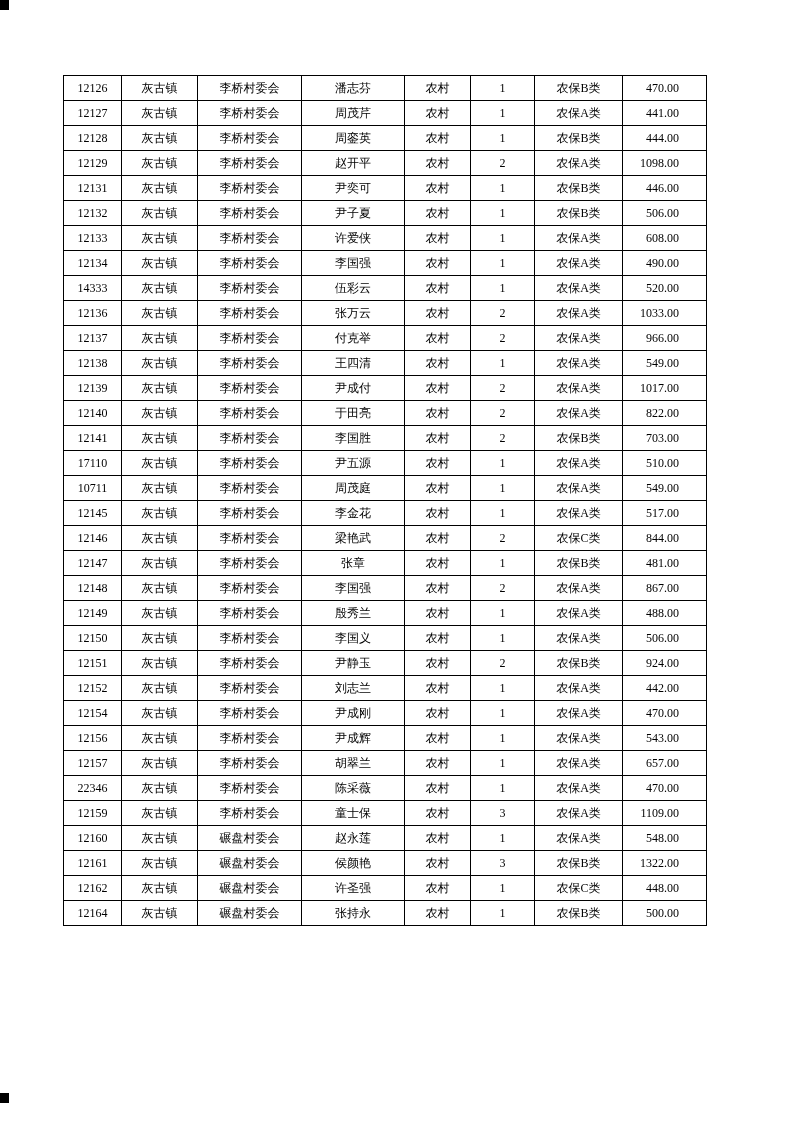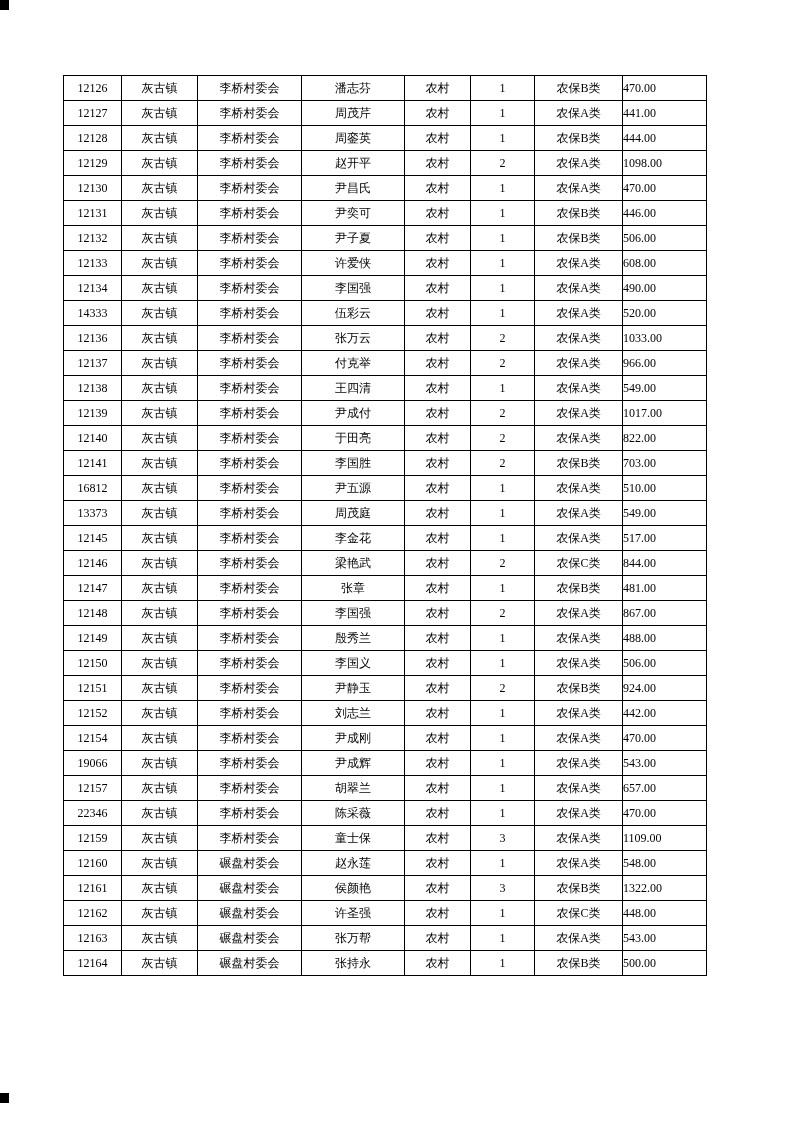--- a/index.html
+++ b/index.html
@@ -34,21 +34,21 @@
     border: 1px solid #000000;
     height: 24px;
     font-size: 12px;
     line-height: 24px;
     text-align: center;
     padding: 0;
     overflow: hidden;
     white-space: nowrap;
   }
   table.records td.amount {
-    text-align: left;
+    text-align: right;
     padding-right: 27px;
   }
   col.c-id       { width: 58px; }
   col.c-town     { width: 76px; }
   col.c-village  { width: 104px; }
   col.c-name     { width: 103px; }
   col.c-type     { width: 66px; }
   col.c-count    { width: 64px; }
   col.c-category { width: 88px; }
   col.c-amount   { width: 84px; }
@@ -105,30 +105,20 @@
         <td>12129</td>
         <td>灰古镇</td>
         <td>李桥村委会</td>
         <td>赵开平</td>
         <td>农村</td>
         <td>2</td>
         <td>农保A类</td>
         <td class="amount">1098.00</td>
       </tr>
       <tr>
-        <td>12130</td>
-        <td>灰古镇</td>
-        <td>李桥村委会</td>
-        <td>尹昌氏</td>
-        <td>农村</td>
-        <td>1</td>
-        <td>农保A类</td>
-        <td class="amount">470.00</td>
-      </tr>
-      <tr>
         <td>12131</td>
         <td>灰古镇</td>
         <td>李桥村委会</td>
         <td>尹奕可</td>
         <td>农村</td>
         <td>1</td>
         <td>农保B类</td>
         <td class="amount">446.00</td>
       </tr>
       <tr>
@@ -225,31 +215,31 @@
         <td>12141</td>
         <td>灰古镇</td>
         <td>李桥村委会</td>
         <td>李国胜</td>
         <td>农村</td>
         <td>2</td>
         <td>农保B类</td>
         <td class="amount">703.00</td>
       </tr>
       <tr>
-        <td>16812</td>
+        <td>17110</td>
         <td>灰古镇</td>
         <td>李桥村委会</td>
         <td>尹五源</td>
         <td>农村</td>
         <td>1</td>
         <td>农保A类</td>
         <td class="amount">510.00</td>
       </tr>
       <tr>
-        <td>13373</td>
+        <td>10711</td>
         <td>灰古镇</td>
         <td>李桥村委会</td>
         <td>周茂庭</td>
         <td>农村</td>
         <td>1</td>
         <td>农保A类</td>
         <td class="amount">549.00</td>
       </tr>
       <tr>
         <td>12145</td>
@@ -335,21 +325,21 @@
         <td>12154</td>
         <td>灰古镇</td>
         <td>李桥村委会</td>
         <td>尹成刚</td>
         <td>农村</td>
         <td>1</td>
         <td>农保A类</td>
         <td class="amount">470.00</td>
       </tr>
       <tr>
-        <td>19066</td>
+        <td>12156</td>
         <td>灰古镇</td>
         <td>李桥村委会</td>
         <td>尹成辉</td>
         <td>农村</td>
         <td>1</td>
         <td>农保A类</td>
         <td class="amount">543.00</td>
       </tr>
       <tr>
         <td>12157</td>
@@ -403,30 +393,20 @@
       </tr>
       <tr>
         <td>12162</td>
         <td>灰古镇</td>
         <td>碾盘村委会</td>
         <td>许圣强</td>
         <td>农村</td>
         <td>1</td>
         <td>农保C类</td>
         <td class="amount">448.00</td>
-      </tr>
-      <tr>
-        <td>12163</td>
-        <td>灰古镇</td>
-        <td>碾盘村委会</td>
-        <td>张万帮</td>
-        <td>农村</td>
-        <td>1</td>
-        <td>农保A类</td>
-        <td class="amount">543.00</td>
       </tr>
       <tr>
         <td>12164</td>
         <td>灰古镇</td>
         <td>碾盘村委会</td>
         <td>张持永</td>
         <td>农村</td>
         <td>1</td>
         <td>农保B类</td>
         <td class="amount">500.00</td>

